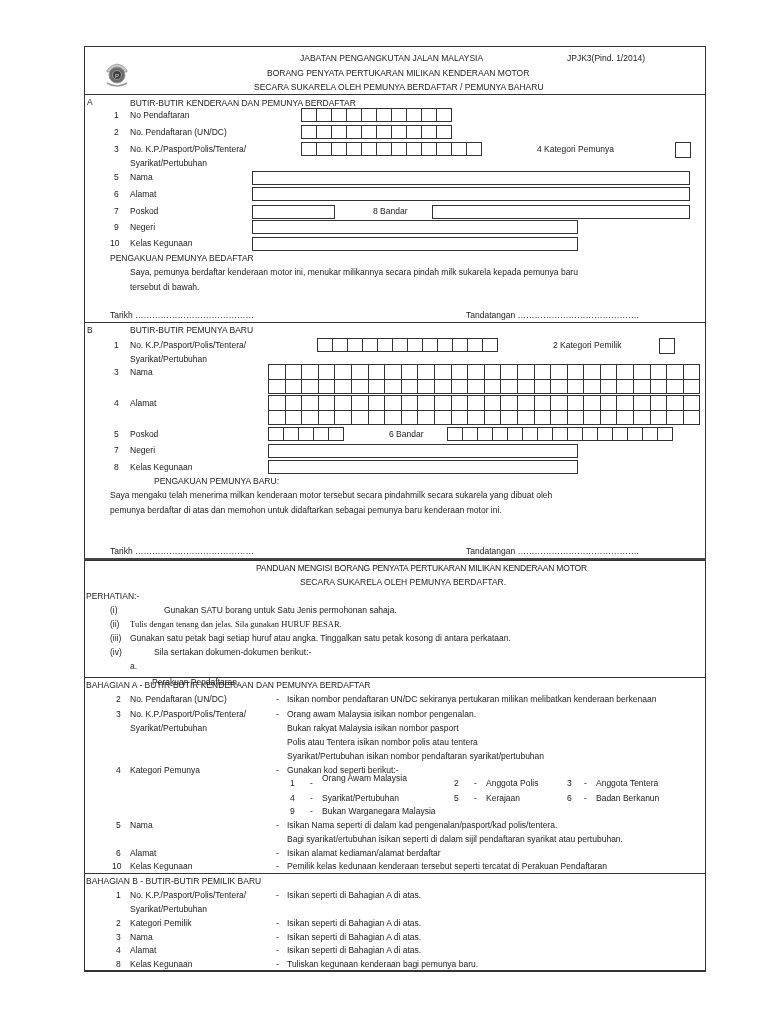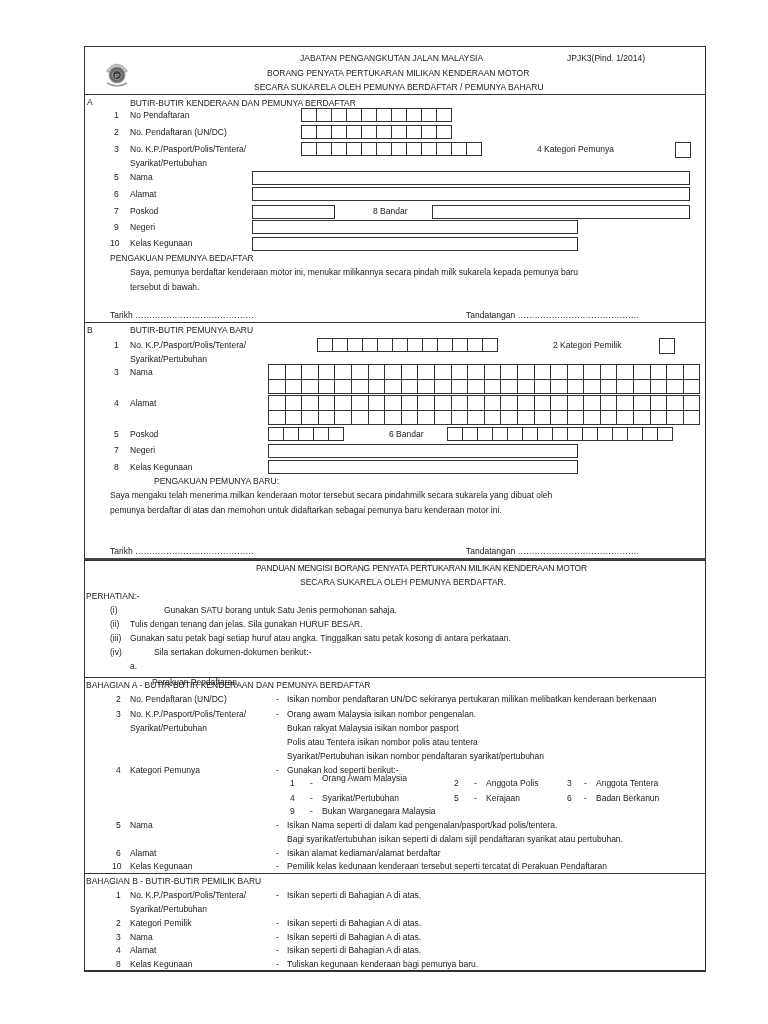--- a/index.html
+++ b/index.html
@@ -304,21 +304,21 @@
 <div class="abs t8" style="left:110px;top:546px;">Tarikh ……………………………………</div>
 <div class="abs t8" style="left:466px;top:546px;">Tandatangan …………………………………….</div>
 
 <div class="abs t8" style="left:256px;top:563px;letter-spacing:-0.2px;">PANDUAN MENGISI BORANG PENYATA PERTUKARAN MILIKAN KENDERAAN MOTOR</div>
 <div class="abs t8" style="left:300px;top:577px;">SECARA SUKARELA OLEH PEMUNYA BERDAFTAR.</div>
 <div class="abs t8" style="left:86px;top:591px;">PERHATIAN:-</div>
 
 <div class="abs t8" style="left:110px;top:605px;">(i)</div>
 <div class="abs t8" style="left:130px;top:605px;margin-left:34px;">Gunakan SATU borang untuk Satu Jenis permohonan sahaja.</div>
 <div class="abs t8" style="left:110px;top:619px;">(ii)</div>
-<div class="abs t8" style="left:130px;top:619px;">Tulis dengan tenang dan jelas.  Sila gunakan HURUF BESAR.</div>
+<div class="abs t8" style="left:130px;top:619px;font-family:Liberation Serif, serif;">Tulis dengan tenang dan jelas.  Sila gunakan HURUF BESAR.</div>
 <div class="abs t8" style="left:110px;top:633px;">(iii)</div>
 <div class="abs t8" style="left:130px;top:633px;">Gunakan satu petak bagi setiap huruf atau angka.  Tinggalkan satu petak kosong di antara perkataan.</div>
 <div class="abs t8" style="left:110px;top:647px;">(iv)</div>
 <div class="abs t8" style="left:130px;top:647px;margin-left:24px;">Sila sertakan dokumen-dokumen berikut:-</div>
 <div class="abs t8" style="left:130px;top:661px;">a.</div>
 <div class="abs t8" style="left:152px;top:661px;margin-top:16px;">Perakuan Pendaftaran.</div>
 
 <div class="abs t8" style="left:86px;top:680px;">BAHAGIAN A - BUTIR-BUTIR KENDERAAN DAN PEMUNYA BERDAFTAR</div>
 
 <div class="abs t8" style="left:116px;top:694px;">2</div>

